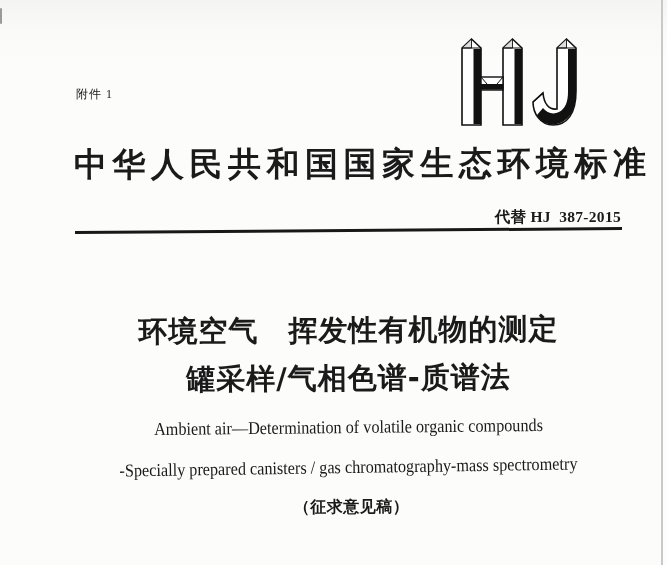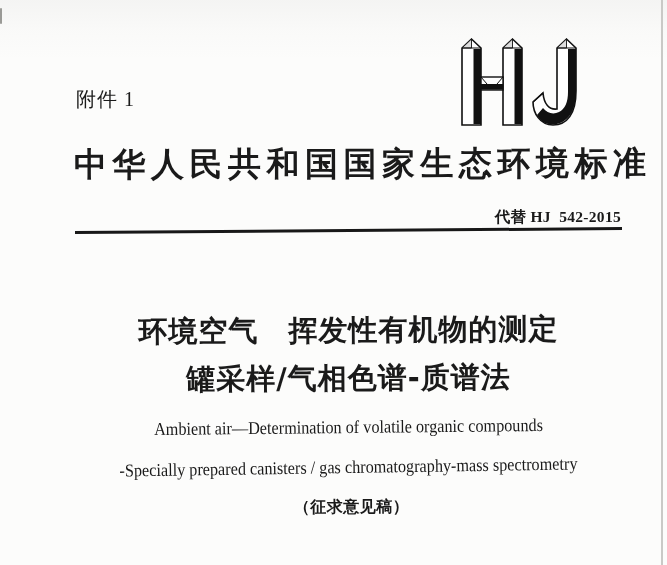--- a/index.html
+++ b/index.html
@@ -8,21 +8,21 @@
     width:667px;height:565px;
     margin:0;
     background:#fcfcfb;
     background-image:linear-gradient(180deg, rgba(120,120,115,0.06) 0px, rgba(120,120,115,0.02) 30px, rgba(0,0,0,0) 60px);
     overflow:hidden;
     font-family:"Liberation Serif", serif;
     color:#1a1a1a;
   }
   .attachment{
     position:absolute;left:76px;top:86px;
-    font-size:20px;font-weight:500;letter-spacing:1px;
+    font-size:12px;font-weight:500;letter-spacing:1px;
     font-family:"Liberation Serif", serif;
   }
   .logo{
     position:absolute;left:453px;top:36px;width:140px;height:92px;
   }
   .heading{
     position:absolute;left:74px;top:142px;
     font-size:33px;font-weight:700;letter-spacing:5.5px;
     white-space:nowrap;
     transform:rotate(-0.15deg);
@@ -104,21 +104,21 @@
       <polygon points="104,12 113.5,3 113.5,12" fill="#dedede" stroke="#111" stroke-width="0.9"></polygon>
       <line x1="104" y1="12" x2="123" y2="12" stroke="#111" stroke-width="1"></line>
       <path d="M115,13 L123,13 L123,55 C123,75 115,87 101,88.5 C93,89 87,85 84,79 L90,72 C94,77 100,79 106,76 C112,73 115,66 115,56 Z" fill="#111"></path>
       <line x1="80" y1="66" x2="90" y2="57" stroke="#111" stroke-width="1.2"></line>
     </svg>
   </div>
 
   <div class="heading">中华人民共和国国家生态环境标准</div>
 
 
-  <div class="replaces">代替 HJ  542-2015</div>
+  <div class="replaces">代替 HJ  387-2015</div>
 
   <div class="rule"></div>
 
   <div class="title-cn-1">环境空气　挥发性有机物的测定</div>
 
   <div class="title-cn-2">罐采样/气相色谱-质谱法</div>
 
   <div class="title-en-1">Ambient air—Determination of volatile organic compounds</div>
 
   <div class="title-en-2">-Specially prepared canisters / gas chromatography-mass spectrometry</div>

